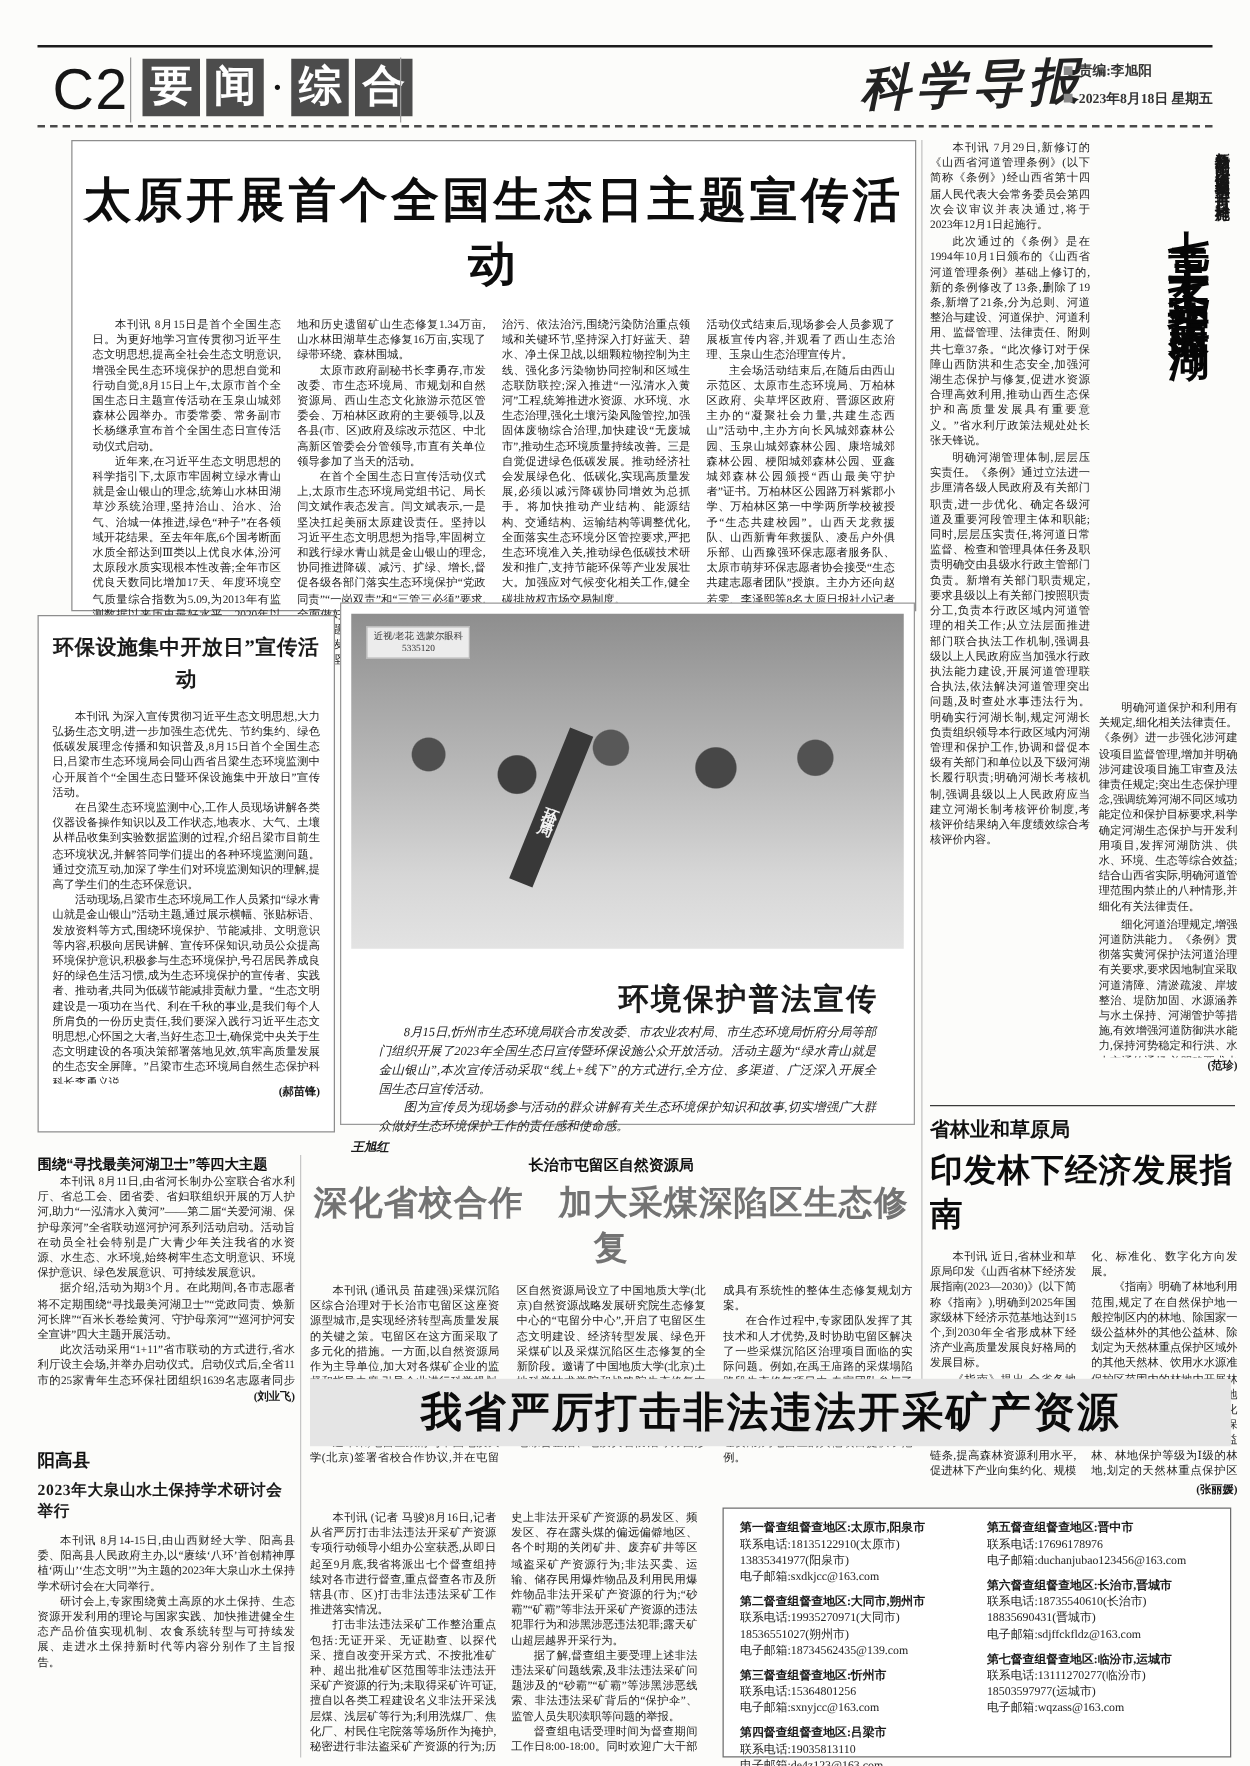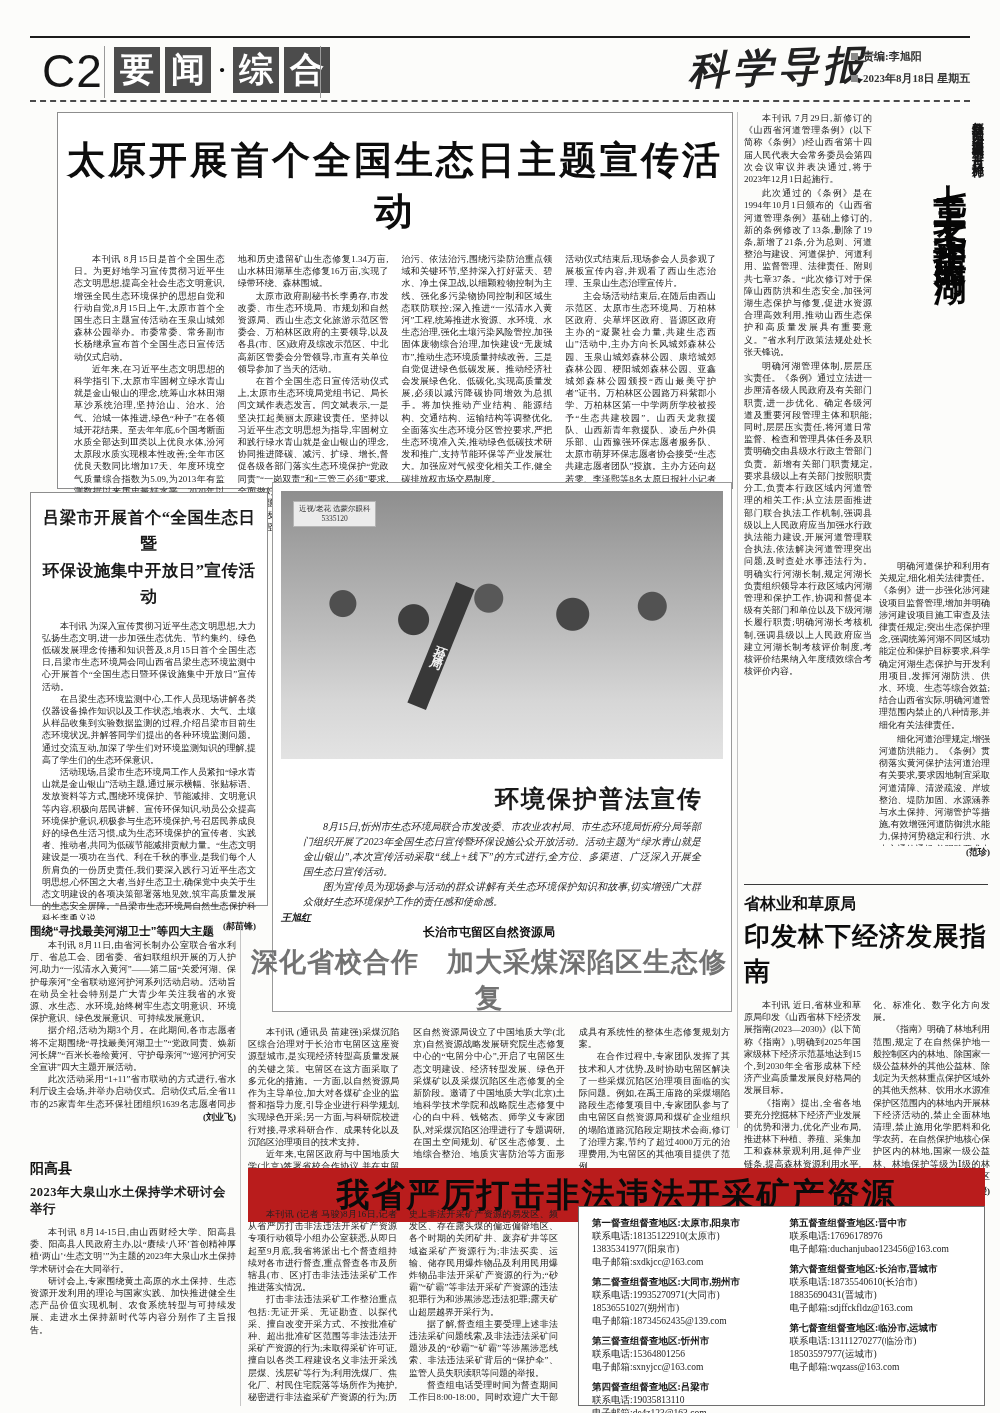--- a/index.html
+++ b/index.html
@@ -30,21 +30,21 @@
   .main-box { position:absolute; left:57px; top:112px; width:676px; height:377px; border:1px solid #8d8d8d; background:#fff; }
   .main-headline { margin-top:22px; text-align:center; font-family:"Liberation Sans",sans-serif; font-weight:bold; font-size:38px; letter-spacing:3px; color:#0d0d0d; }
   .main-body { margin:16px 16px 0; height:286px; column-count:4; column-gap:13px; overflow:hidden; }
 
   
   .lvliang-box { position:absolute; left:30px; top:492px; width:238px; height:414px; border:1px solid #8d8d8d; background:#fff; padding:12px 11px 6px; }
   .lvliang-headline { text-align:center; font-weight:bold; font-size:16.5px; line-height:1.6; letter-spacing:0.5px; }
   .lvliang-body { margin-top:9px; height:300px; overflow:hidden; }
 
   
-  .photo-box { position:absolute; left:272px; top:482px; width:460px; height:530px; border:1px solid #999; background:#fff; padding:8px; }
+  .photo-box { position:absolute; left:272px; top:482px; width:460px; height:418px; border:1px solid #999; background:#fff; padding:8px; }
   .photo { position:relative; height:268px; overflow:hidden;
     background:
       radial-gradient(circle at 14% 42%, #4f4f4f 0 13px, rgba(0,0,0,0) 14px),
       radial-gradient(circle at 30% 48%, #3f3f3f 0 15px, rgba(0,0,0,0) 16px),
       radial-gradient(circle at 47% 40%, #585858 0 14px, rgba(0,0,0,0) 15px),
       radial-gradient(circle at 66% 46%, #474747 0 16px, rgba(0,0,0,0) 17px),
       radial-gradient(circle at 84% 43%, #525252 0 14px, rgba(0,0,0,0) 15px),
       linear-gradient(180deg,#8e8e8e 0%, #a3a3a3 22%, #bdbdbd 52%, #d6d6d6 78%, #e3e3e3 100%); }
   .photo-sign { position:absolute; top:10px; left:12px; background:#ececec; border:1px solid #b5b5b5; padding:2px 5px; font-size:7.5px; line-height:10px; color:#333; text-align:center; }
   .photo-sash { position:absolute; left:150px; top:90px; width:20px; height:130px; background:#383838; transform:rotate(22deg); color:#f2f2f2; writing-mode:vertical-rl; text-orientation:upright; font-size:12px; font-weight:bold; letter-spacing:6px; text-align:center; }
@@ -82,21 +82,21 @@
   .yanggao-headline { font-weight:bold; font-size:12.5px; letter-spacing:0.5px; margin:6px 0 8px; }
   .yanggao-body { height:190px; overflow:hidden; }
 
   
   .tunliu { position:absolute; left:248px; top:924px; width:482px; }
   .tunliu .kicker { font-size:12px; text-align:center; }
   .tunliu-headline { text-align:center; font-weight:bold; font-size:27px; letter-spacing:1px; margin:3px 0 10px; color:#737373; }
   .tunliu-body { height:170px; column-count:3; column-gap:14px; overflow:hidden; }
 
   
-  .banner { position:absolute; left:248px; top:1168px; width:737px; height:54px; background:#b91c1c; display:flex; align-items:center; justify-content:center; }
+  .banner { position:absolute; left:248px; top:1103px; width:737px; height:54px; background:#e5e5e5; display:flex; align-items:center; justify-content:center; }
   .banner-text { font-family:"Liberation Sans",sans-serif; font-weight:bold; font-size:33px; letter-spacing:2px; color:#0b0b0b; }
   .mining-body { position:absolute; left:248px; top:1208px; width:310px; height:196px; column-count:2; column-gap:12px; overflow:hidden; }
   .contact-box { position:absolute; left:578px; top:1206px; width:407px; height:200px; border:1px solid #6e6e6e; background:#fff; padding:10px 13px; display:flex; gap:16px; }
   .contact-col { width:50%; }
   .cgroup { margin-bottom:7px; }
   .cgroup .ctitle { font-weight:bold; font-size:9.5px; line-height:13px; }
   .cgroup .cline { font-size:9.5px; line-height:13px; color:#222; }
 </style>
 </head>
 <body>
@@ -135,21 +135,20 @@
       <p>太原市政府副秘书长李勇存,市发改委、市生态环境局、市规划和自然资源局、西山生态文化旅游示范区管委会、万柏林区政府的主要领导,以及各县(市、区)政府及综改示范区、中北高新区管委会分管领导,市直有关单位领导参加了当天的活动。</p>
       <p>在首个全国生态日宣传活动仪式上,太原市生态环境局党组书记、局长闫文斌作表态发言。闫文斌表示,一是坚决扛起美丽太原建设责任。坚持以习近平生态文明思想为指导,牢固树立和践行绿水青山就是金山银山的理念,协同推进降碳、减污、扩绿、增长,督促各级各部门落实生态环境保护“党政同责”“一岗双责”和“三管三必须”要求,全面做好中央和省生态环境保护督察反馈问题整改,以高品质生态环境支撑高质量发展。二是持之以恒打好污染防治攻坚战。将坚持精准治污、科学治污、依法治污,围绕污染防治重点领域和关键环节,坚持深入打好蓝天、碧水、净土保卫战,以细颗粒物控制为主线、强化多污染物协同控制和区域生态联防联控;深入推进“一泓清水入黄河”工程,统筹推进水资源、水环境、水生态治理,强化土壤污染风险管控,加强固体废物综合治理,加快建设“无废城市”,推动生态环境质量持续改善。三是自觉促进绿色低碳发展。推动经济社会发展绿色化、低碳化,实现高质量发展,必须以减污降碳协同增效为总抓手。将加快推动产业结构、能源结构、交通结构、运输结构等调整优化,全面落实生态环境分区管控要求,严把生态环境准入关,推动绿色低碳技术研发和推广,支持节能环保等产业发展壮大。加强应对气候变化相关工作,健全碳排放权市场交易制度。</p>
       <p>活动现场,主办方通过设宣传展板、发放宣传手册等形式,号召大家一起提高生态文明意识,形成绿色低碳生活方式,共同践行生态文明理念。宣传活动仪式结束后,现场参会人员参观了展板宣传内容,并观看了西山生态治理、玉泉山生态治理宣传片。</p>
       <p>主会场活动结束后,在随后由西山示范区、太原市生态环境局、万柏林区政府、尖草坪区政府、晋源区政府主办的“凝聚社会力量,共建生态西山”活动中,主办方向长风城郊森林公园、玉泉山城郊森林公园、康培城郊森林公园、梗阳城郊森林公园、亚鑫城郊森林公园颁授“西山最美守护者”证书。万柏林区公园路万科紫郡小学、万柏林区第一中学两所学校被授予“生态共建校园”。山西天龙救援队、山西新青年救援队、凌岳户外俱乐部、山西豫强环保志愿者服务队、太原市萌芽环保志愿者协会接受“生态共建志愿者团队”授旗。主办方还向赵若雯、李泽熙等8名太原日报社小记者颁发“西山生态小记者”证书。与会者共同发出“大美西山,生态共建,做‘两山’理论的忠诚践行者”的倡议宣言。</p>
 
     </div>
   </div>
 
   <div class="lvliang-box">
     <div class="lvliang-headline">
-      <div>吕梁市开展首个“全国生态日暨</div>
       <div>环保设施集中开放日”宣传活动</div>
     </div>
     <div class="lvliang-body body-txt">
       <p>本刊讯  为深入宣传贯彻习近平生态文明思想,大力弘扬生态文明,进一步加强生态优先、节约集约、绿色低碳发展理念传播和知识普及,8月15日首个全国生态日,吕梁市生态环境局会同山西省吕梁生态环境监测中心开展首个“全国生态日暨环保设施集中开放日”宣传活动。</p>
       <p>在吕梁生态环境监测中心,工作人员现场讲解各类仪器设备操作知识以及工作状态,地表水、大气、土壤从样品收集到实验数据监测的过程,介绍吕梁市目前生态环境状况,并解答同学们提出的各种环境监测问题。通过交流互动,加深了学生们对环境监测知识的理解,提高了学生们的生态环保意识。</p>
       <p>活动现场,吕梁市生态环境局工作人员紧扣“绿水青山就是金山银山”活动主题,通过展示横幅、张贴标语、发放资料等方式,围绕环境保护、节能减排、文明意识等内容,积极向居民讲解、宣传环保知识,动员公众提高环境保护意识,积极参与生态环境保护,号召居民养成良好的绿色生活习惯,成为生态环境保护的宣传者、实践者、推动者,共同为低碳节能减排贡献力量。“生态文明建设是一项功在当代、利在千秋的事业,是我们每个人所肩负的一份历史责任,我们要深入践行习近平生态文明思想,心怀国之大者,当好生态卫士,确保党中央关于生态文明建设的各项决策部署落地见效,筑牢高质量发展的生态安全屏障。”吕梁市生态环境局自然生态保护科科长李勇义说。</p>
 
     </div>
     <div class="byline">(郝苗锋)</div>
   </div>

